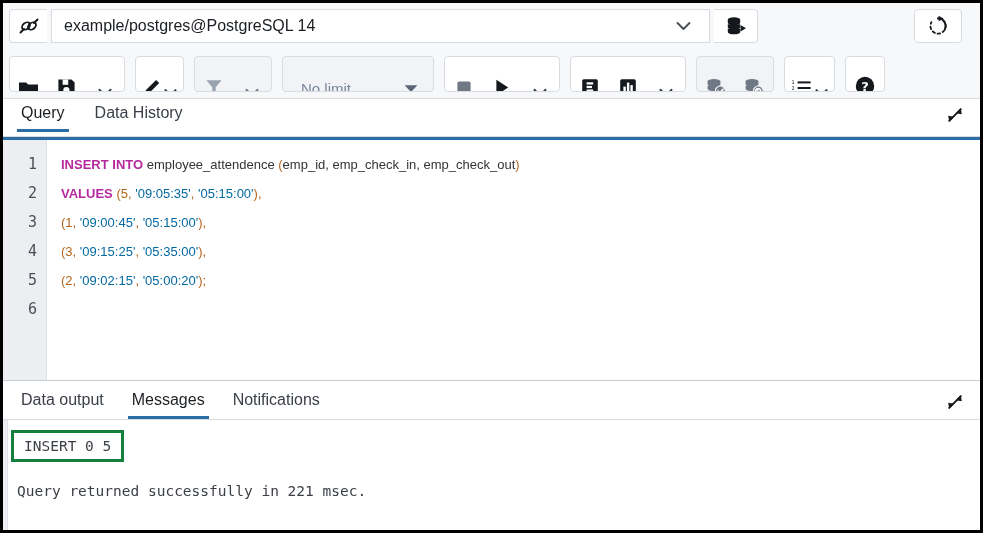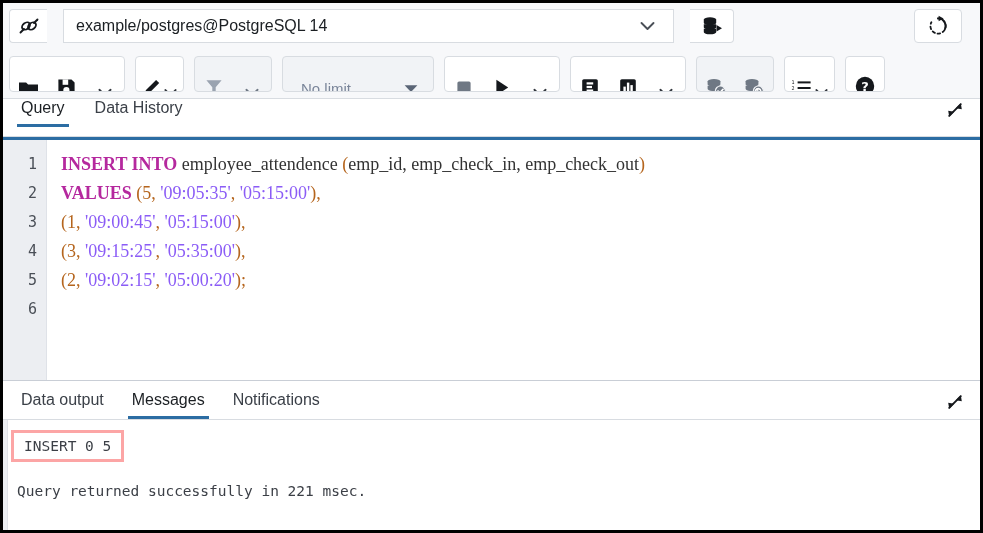--- a/index.html
+++ b/index.html
@@ -19,21 +19,21 @@
   }
 
   
   .conn-bar {
     height: 46px;
     flex: 0 0 46px;
     background: #f7f8fa;
     display: flex;
     align-items: center;
     padding: 0 18px 0 6px;
-    gap: 16px;
+    gap: 4px;
   }
   .conn-icon-btn {
     width: 38px; height: 34px;
     border: 1px solid #d8dce1;
     border-right: none;
     border-radius: 4px 0 0 4px;
     background: #ffffff;
     display: flex; align-items: center; justify-content: center;
   }
   .conn-select {
@@ -116,21 +116,21 @@
     white-space: nowrap;
   }
   .caret-s { display: inline-flex; }
 
   
   .tabstrip {
     height: 38px;
     flex: 0 0 38px;
     background: #ffffff;
     display: flex;
-    align-items: flex-start;
+    align-items: center;
     padding: 0 10px 0 14px;
     border-bottom: 1px solid #d8dce1;
   }
   .tab {
     font-size: 16px;
     color: #3b4048;
     padding: 0 4px 7px 4px;
     margin-right: 22px;
     border-bottom: 3px solid transparent;
     white-space: nowrap;
@@ -165,29 +165,29 @@
     color: #4a4f57;
     padding-right: 9px;
     display: block;
   }
   .code {
     flex: 1 1 auto;
     padding: 10px 0 0 14px;
     overflow: hidden;
   }
   .code .cl {
-    font-family: Liberation Serif, serif;
-    font-size: 18px;
+    font-family: Liberation Sans, sans-serif;
+    font-size: 13px;
     line-height: 29px;
     white-space: pre;
     color: #2b2b2b;
   }
   .kw  { color: #b5289e; font-weight: bold; }
   .num { color: #b5651d; }
-  .str { color: #8b5cf6; }
+  .str { color: #0369a1; }
   .pun { color: #b5651d; }
   .idn { color: #333333; }
 
   
   .outstrip {
     height: 40px;
     flex: 0 0 40px;
     background: #ffffff;
     display: flex;
     align-items: flex-end;
@@ -209,21 +209,21 @@
   .msg-line {
     font-family: "DejaVu Sans Mono", monospace;
     font-size: 14.5px;
     line-height: 22px;
     color: #3b3f46;
     padding-left: 14px;
     white-space: pre;
   }
   .msg-line.highlight {
     display: inline-block;
-    border: 3px solid #fca5a5;
+    border: 3px solid #15803d;
     padding: 2px 10px 2px 10px;
     margin-left: 8px;
     align-self: flex-start;
   }
   .msg-gap { height: 18px; }
   .outpanel .left-rail {
     position: absolute;
     left: 0; top: 0; bottom: 0;
     width: 5px;
     background: #eceef2;

